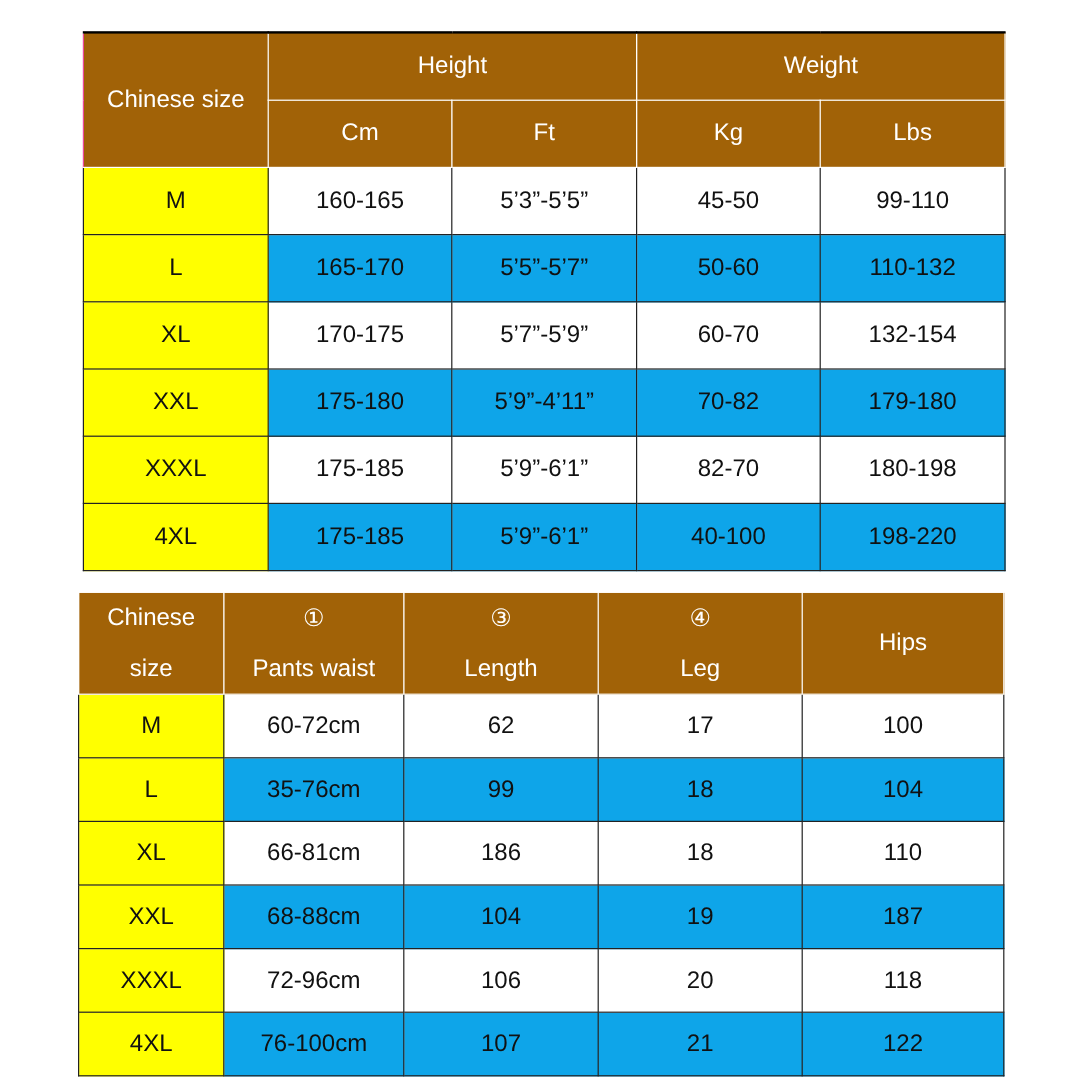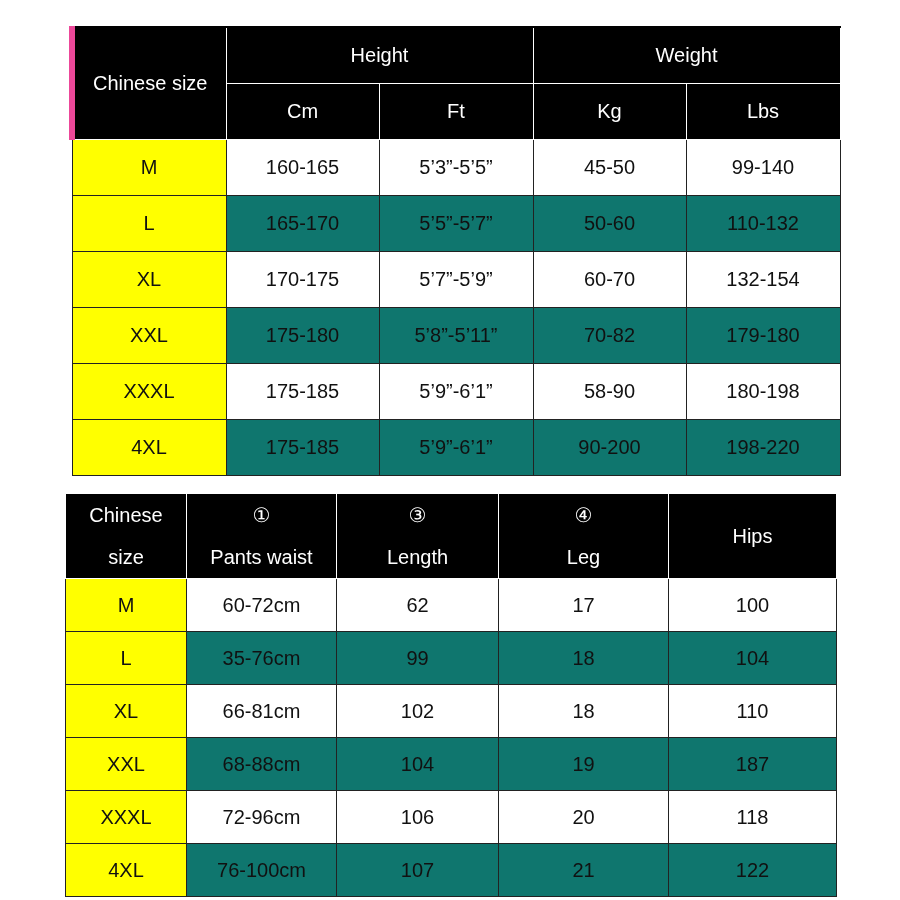--- a/index.html
+++ b/index.html
@@ -1,28 +1,28 @@
 <!DOCTYPE html>
 <html><head>
 <meta charset="utf-8">
 <style>
   html, body { margin:0; padding:0; background:#ffffff; }
   body { width:900px; height:900px; position:relative; overflow:hidden;
          font-family:"Liberation Sans", "DejaVu Sans", sans-serif; color:#111; }
   table { border-collapse:collapse; position:absolute; table-layout:fixed; }
   td, th { text-align:center; vertical-align:middle; font-weight:normal; padding:0;
            font-size:20px; }
-  th { background:#000000; color:#fff; border:1px solid #fff; }
+  th { background:#a16207; color:#fff; border:1px solid #fff; }
   td { border:1px solid #222; }
   td.size { background:#ffff00; color:#111; }
-  tr.alt td { background:#0f766e; }
+  tr.alt td { background:#0ea5e9; }
   tr.alt td.size { background:#ffff00; }
 
   #t1 { left:69px; top:26px; width:768px; border-top:2px solid #000; }
-  #t1 th.rowhdr { border-left:6px solid #ec4899; }
+  #t1 th.rowhdr { border-left:1px solid #ec4899; }
   #t1 tr.h1 th { height:55px; }
   #t1 tr.h2 th { height:55px; }
   #t1 tbody tr td { height:55px; }
 
   #t2 { left:65px; top:493px; width:771px; }
   #t2 tr.h th { height:84px; line-height:42px; }
   #t2 tbody tr td { height:52px; }
   .circ { font-family:"DejaVu Serif", serif; font-size:20px; display:block; }
   .sub { display:block; }
 </style>
@@ -49,55 +49,55 @@
       <th>Kg</th>
       <th>Lbs</th>
     </tr>
   </thead>
   <tbody>
     <tr>
       <td class="size">M</td>
       <td>160-165</td>
       <td>5’3”-5’5”</td>
       <td>45-50</td>
-      <td>99-140</td>
+      <td>99-110</td>
     </tr>
     <tr class="alt">
       <td class="size">L</td>
       <td>165-170</td>
       <td>5’5”-5’7”</td>
       <td>50-60</td>
       <td>110-132</td>
     </tr>
     <tr>
       <td class="size">XL</td>
       <td>170-175</td>
       <td>5’7”-5’9”</td>
       <td>60-70</td>
       <td>132-154</td>
     </tr>
     <tr class="alt">
       <td class="size">XXL</td>
       <td>175-180</td>
-      <td>5’8”-5’11”</td>
+      <td>5’9”-4’11”</td>
       <td>70-82</td>
       <td>179-180</td>
     </tr>
     <tr>
       <td class="size">XXXL</td>
       <td>175-185</td>
       <td>5’9”-6’1”</td>
-      <td>58-90</td>
+      <td>82-70</td>
       <td>180-198</td>
     </tr>
     <tr class="alt">
       <td class="size">4XL</td>
       <td>175-185</td>
       <td>5’9”-6’1”</td>
-      <td>90-200</td>
+      <td>40-100</td>
       <td>198-220</td>
     </tr>
   </tbody>
 </table>
 
 <table id="t2">
   <colgroup>
       <col style="width:121px">
       <col style="width:150px">
       <col style="width:162px">
@@ -136,21 +136,21 @@
     <tr class="alt">
       <td class="size">L</td>
       <td>35-76cm</td>
       <td>99</td>
       <td>18</td>
       <td>104</td>
     </tr>
     <tr>
       <td class="size">XL</td>
       <td>66-81cm</td>
-      <td>102</td>
+      <td>186</td>
       <td>18</td>
       <td>110</td>
     </tr>
     <tr class="alt">
       <td class="size">XXL</td>
       <td>68-88cm</td>
       <td>104</td>
       <td>19</td>
       <td>187</td>
     </tr>

